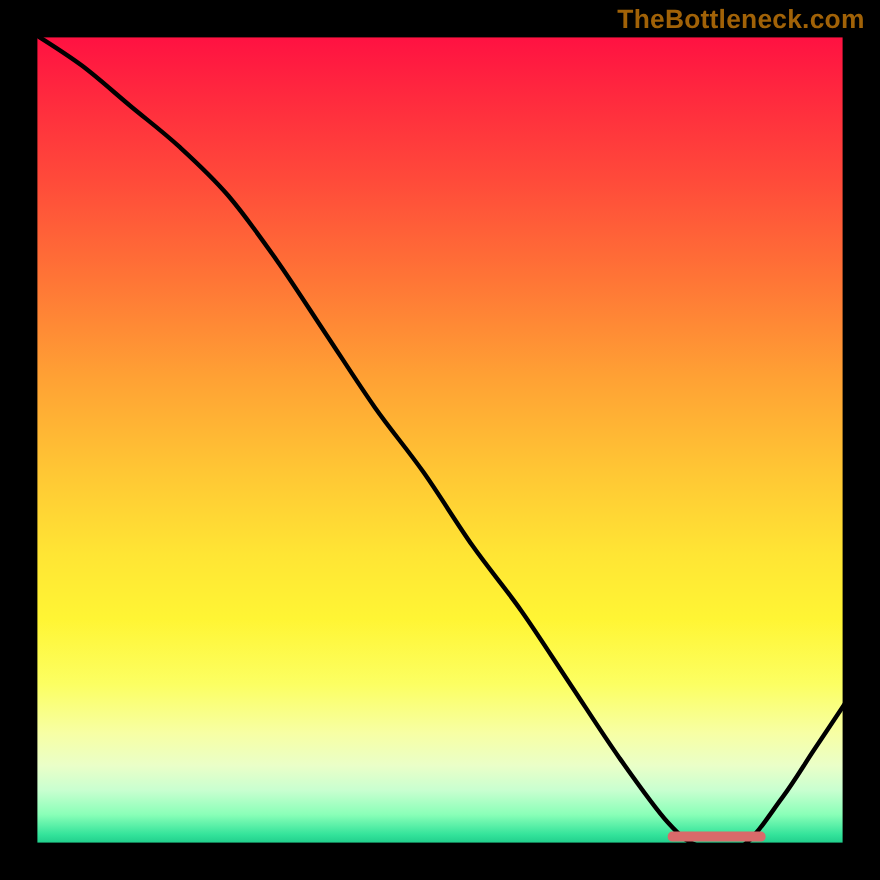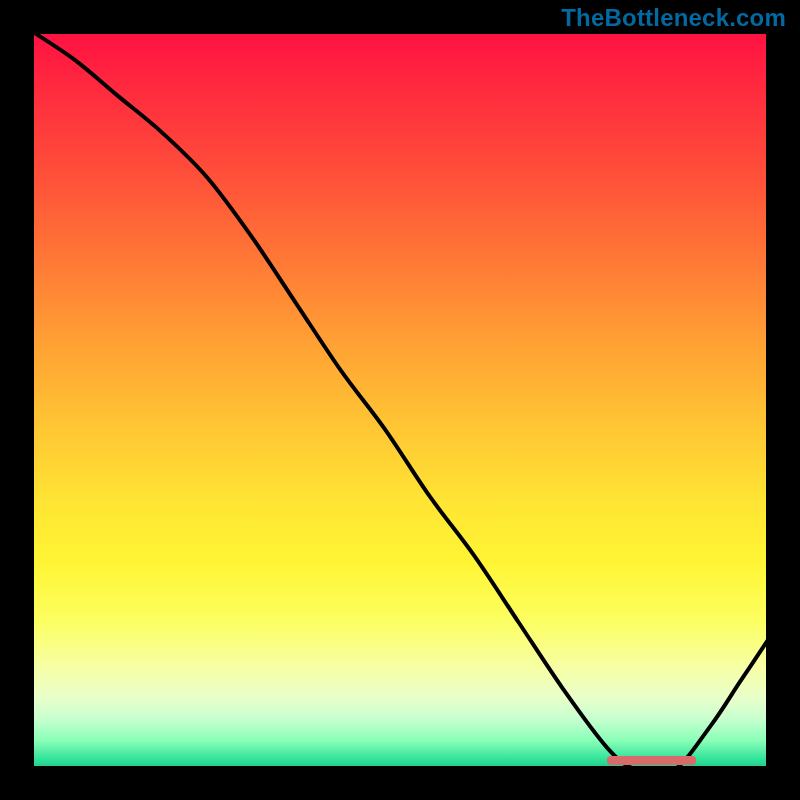--- a/index.html
+++ b/index.html
@@ -14,21 +14,21 @@
   .stage {
     position: relative;
     width: 800px;
     height: 800px;
     background: #000;
   }
   .watermark {
     position: absolute;
     top: 4px;
     right: 14px;
-    color: #0369a1;
+    color: #a16207;
     font-size: 24px;
     font-weight: 600;
     letter-spacing: 0.2px;
     user-select: none;
   }
   .plot {
     position: absolute;
     left: 30px;
     top: 30px;
     width: 740px;

